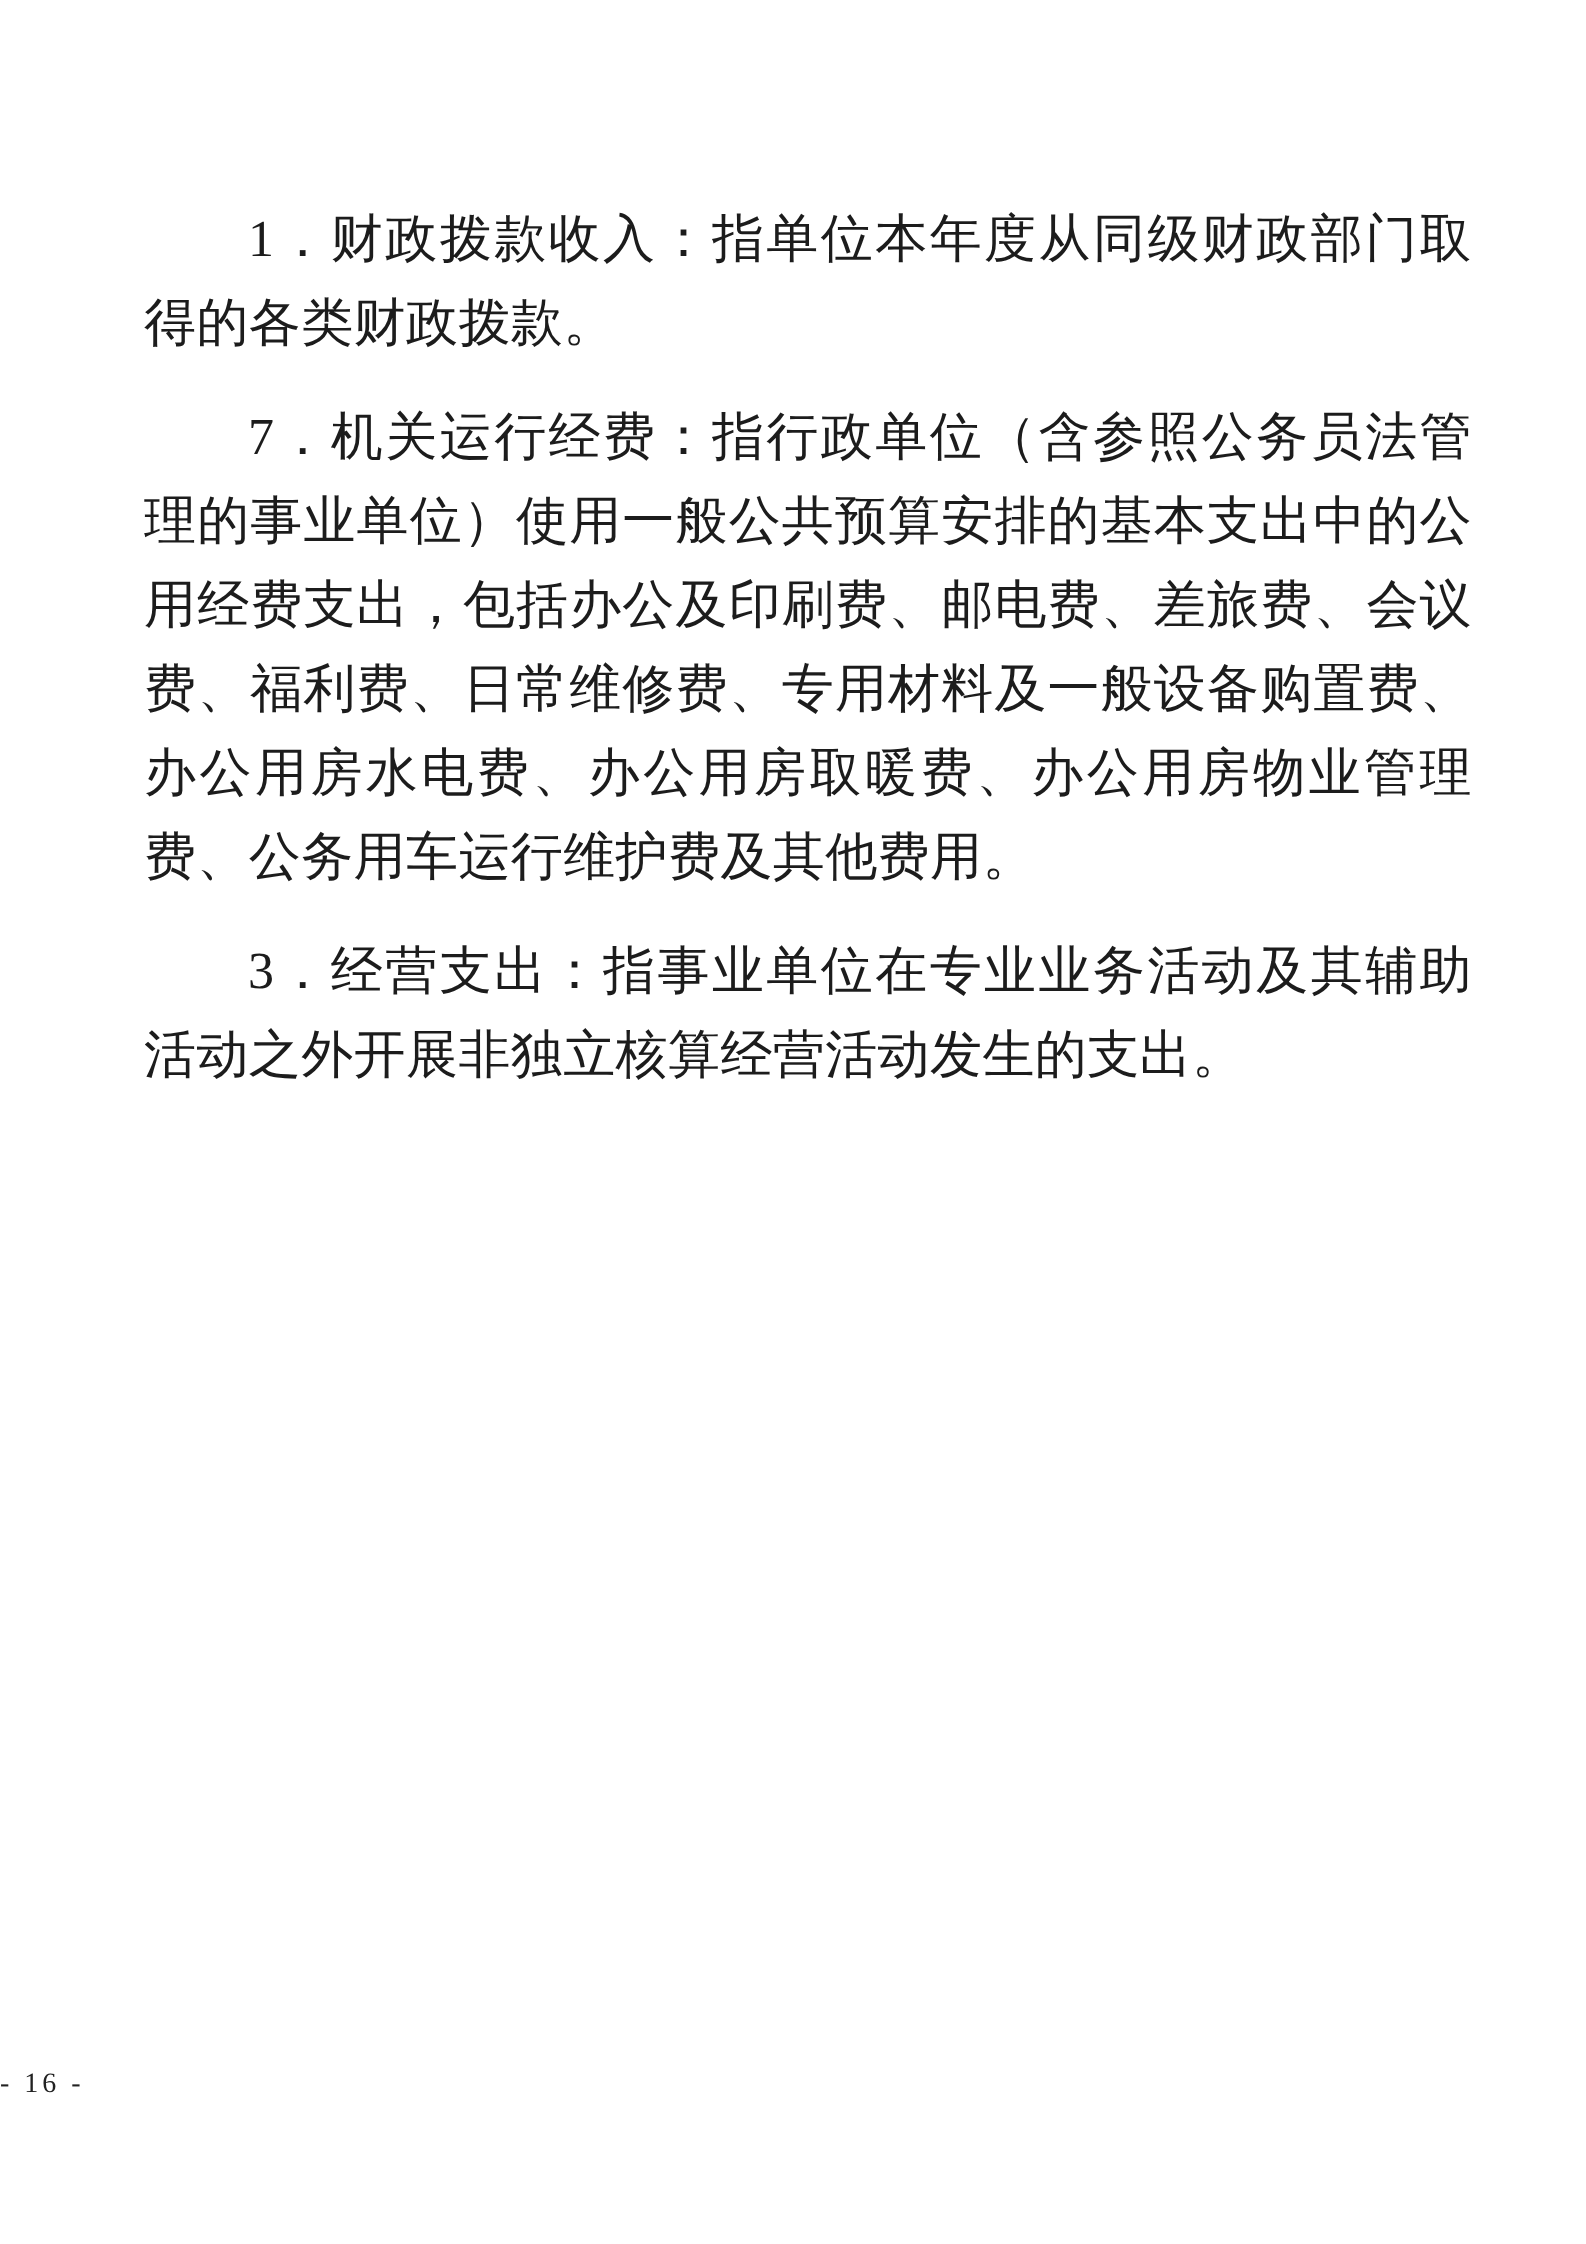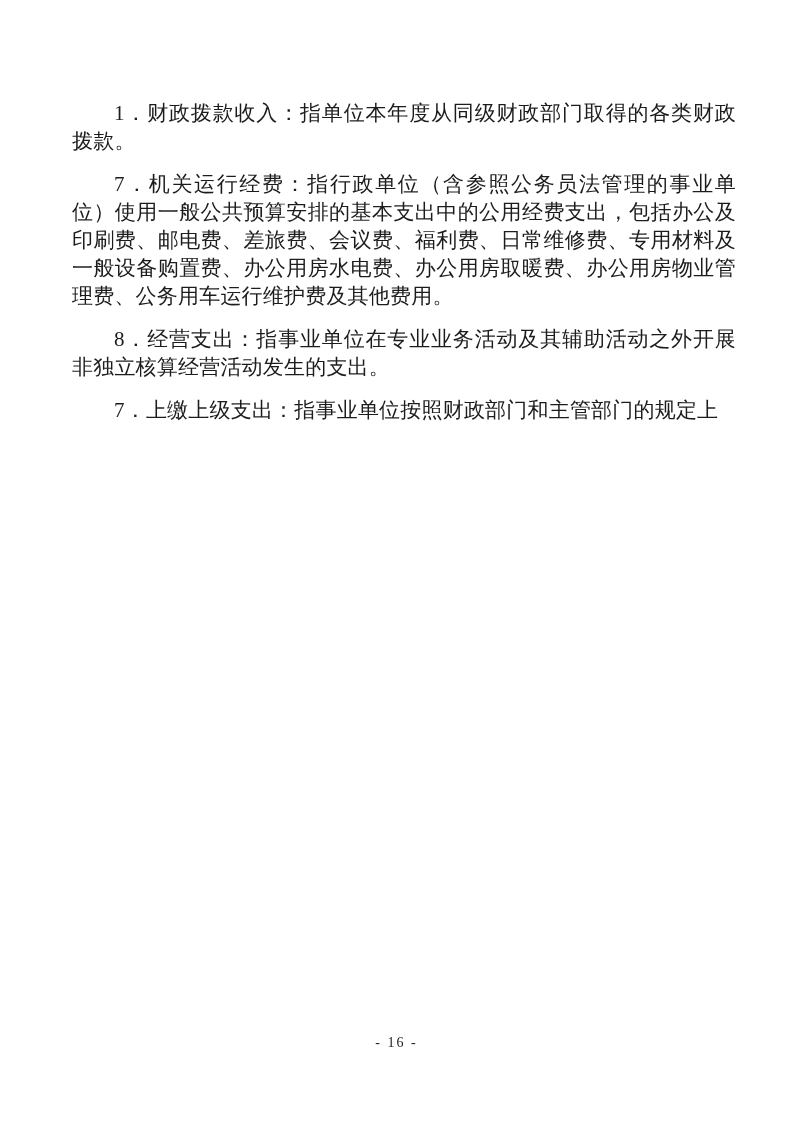--- a/index.html
+++ b/index.html
@@ -23,43 +23,42 @@
     background: #ffffff;
   }
   .content {
     position: absolute;
     left: 72px;
     top: 99px;
     width: 664px;
   }
   p.para {
     margin: 0 0 15px 0;
-    font-size: 21px;
-    line-height: 28px;
+    font-size: 26px;
+    line-height: 42px;
     color: #1c1c1c;
     text-align: justify;
     text-indent: 2em;
     letter-spacing: 0.2px;
     word-break: break-all;
   }
   .footer {
     position: absolute;
     left: 0;
     top: 1035px;
     width: 793px;
-    text-align: center;
+    text-align: left;
     font-size: 14px;
     letter-spacing: 2px;
     color: #222222;
   }
 </style>
 </head>
 <body>
 
 <div class="page">
   <div class="content">
     <p class="para">1．财政拨款收入：指单位本年度从同级财政部门取得的各类财政拨款。</p>
     <p class="para">7．机关运行经费：指行政单位（含参照公务员法管理的事业单位）使用一般公共预算安排的基本支出中的公用经费支出，包括办公及印刷费、邮电费、差旅费、会议费、福利费、日常维修费、专用材料及一般设备购置费、办公用房水电费、办公用房取暖费、办公用房物业管理费、公务用车运行维护费及其他费用。</p>
-    <p class="para">8．经营支出：指事业单位在专业业务活动及其辅助活动之外开展非独立核算经营活动发生的支出。</p>
-    <p class="para">7．上缴上级支出：指事业单位按照财政部门和主管部门的规定上</p>
+    <p class="para">3．经营支出：指事业单位在专业业务活动及其辅助活动之外开展非独立核算经营活动发生的支出。</p>
   </div>
   <div class="footer">- 16 -</div>
 </div>
 
 </body></html>

